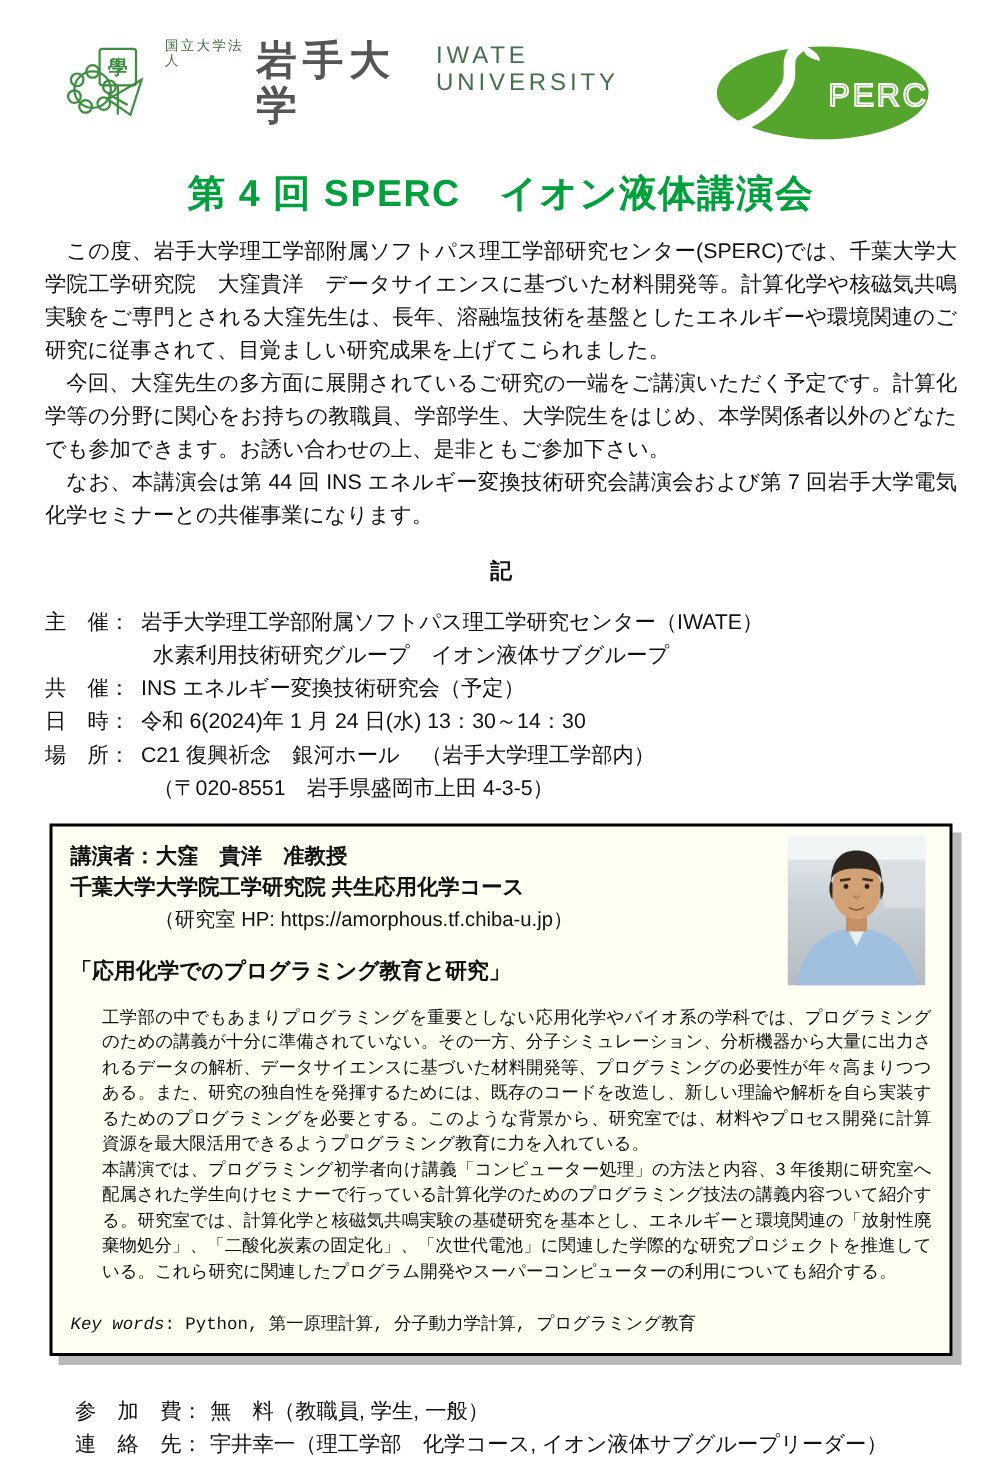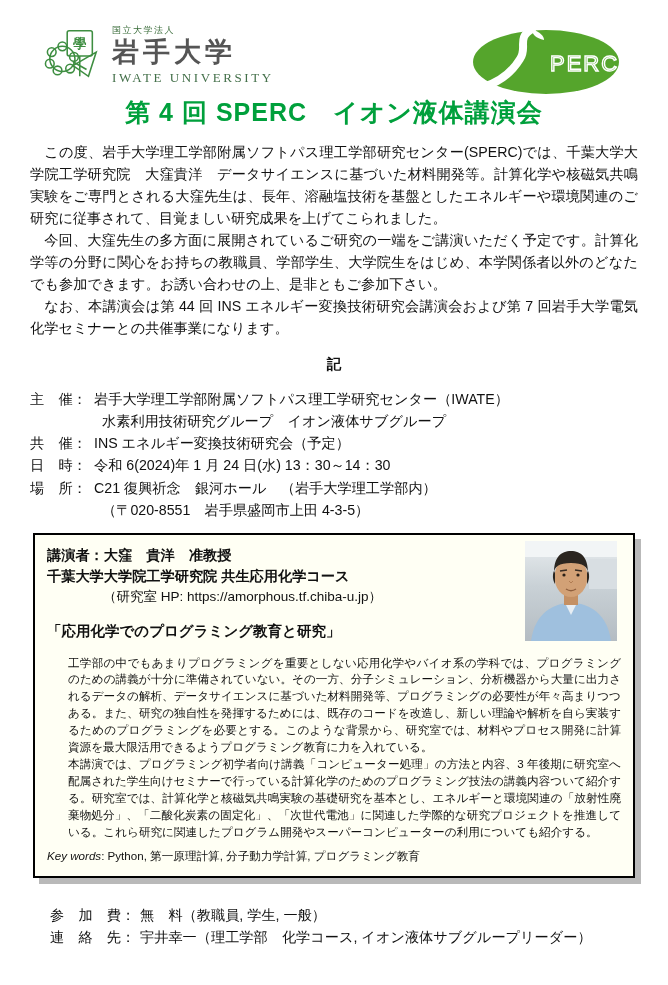--- a/index.html
+++ b/index.html
@@ -6,27 +6,27 @@
   html,body { margin:0; padding:0; }
   body {
     width:668px; height:985px; background:#ffffff; overflow:hidden;
     font-family:"Liberation Sans","DejaVu Sans",sans-serif; color:#111;
   }
   .page { position:relative; width:668px; height:985px; }
 
   
   .header { display:flex; justify-content:space-between; align-items:flex-start; padding:26px 46px 0 44px; }
   .iwate-logo { display:flex; align-items:center; gap:10px; }
-  .iwate-text { display:flex; flex-direction:column; line-height:1.1; }
+  .iwate-text { display:flex; flex-direction:row; line-height:1.1; }
   .iwate-corp { font-size:9px; color:#3c6e3c; letter-spacing:1.5px; margin-bottom:2px; }
   .iwate-name { font-size:27px; color:#555; font-weight:600; letter-spacing:4px; }
-  .iwate-en { font-family:Liberation Serif, serif; font-size:13px; color:#44704a; letter-spacing:2.6px; margin-top:3px; }
+  .iwate-en { font-family:Liberation Sans, sans-serif; font-size:16px; color:#44704a; letter-spacing:2.6px; margin-top:3px; }
 
   
-  .main-title { text-align:center; font-size:25px; font-weight:bold; color:#00a03c; letter-spacing:1px; }
+  .main-title { margin-top:16px; text-align:center; font-size:25px; font-weight:bold; color:#00a03c; letter-spacing:1px; }
 
   
   .intro { margin:12px 30px 0 30px; font-size:14.2px; line-height:1.55; text-align:justify; }
   .intro p { margin:0; text-indent:1em; }
 
   .ki { text-align:center; font-weight:bold; font-size:14.5px; margin:16px 0 14px 0; }
 
   
   .details { margin:0 30px; font-size:14.2px; line-height:1.56; }
   .detail-row { display:flex; }
@@ -38,21 +38,21 @@
     position:relative; margin:12px 33px 0 33px; width:602px;
     border:2px solid #000; background:#fffff4;
     box-shadow:6px 6px 0 #b9b9b9;
     padding:10px 12px 12px 12px;
   }
   .speaker-line { font-weight:bold; font-size:14.2px; line-height:1.5; }
   .hp-line { font-size:13.5px; padding-left:56px; margin-top:0; }
   .talk-title { font-weight:bold; font-size:14.5px; margin-top:16px; }
   .abstract { margin-top:14px; font-size:11.6px; line-height:1.46; text-align:justify;margin-left:21px; }
   .abstract p { margin:0; }
-  .keywords { margin-top:8px; font-size:11.6px; }
+  .keywords { margin-top:18px; font-size:11.6px;font-family:Liberation Mono, monospace; }
   .kw-label { font-style:italic; }
   .photo { position:absolute; top:6px; right:16px; width:92px; height:100px; display:block; }
 
   
   .footer { margin:26px 30px 0 30px; font-size:14.2px; line-height:1.6; }
   .footer-row { display:flex; }
   .footer-label { flex:0 0 90px; white-space:nowrap;margin-left:20px; }
 </style>
 </head>
 <body>

